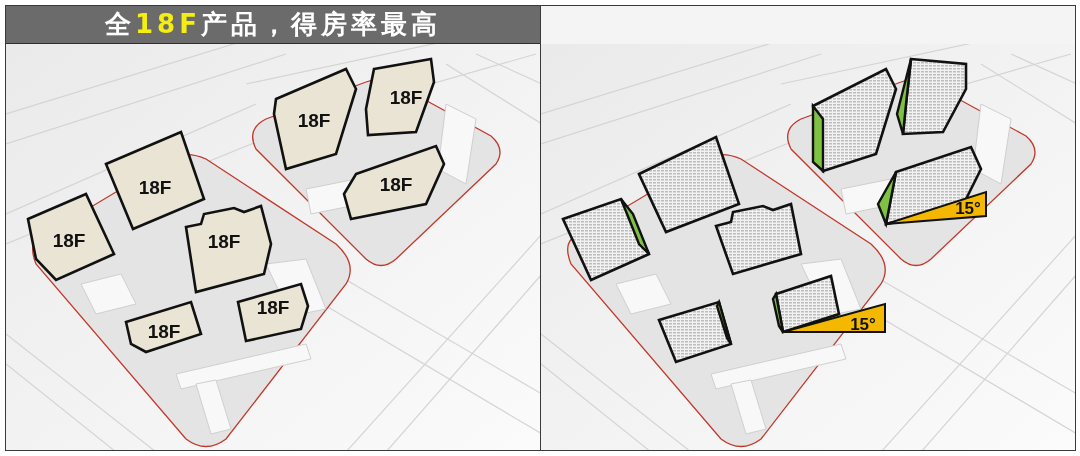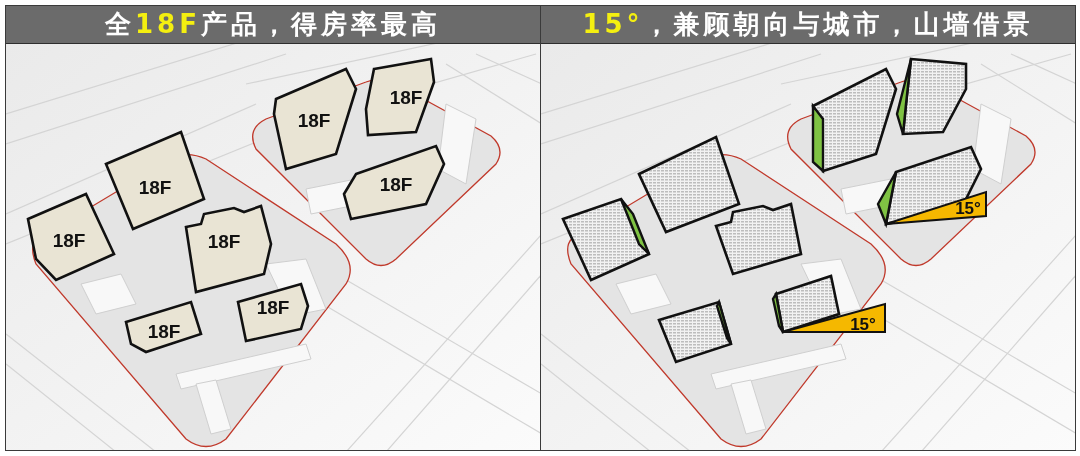--- a/index.html
+++ b/index.html
@@ -76,21 +76,20 @@
         <text x="400" y="60">18F</text>
         <text x="390" y="147">18F</text>
         <text x="158" y="294">18F</text>
         <text x="267" y="270">18F</text>
       </g>
     </svg>
   </div>
 </div>
 
 <div class="panel" id="p2">
-  <div class="hdr"><span class="hl">15°</span><span>，兼顾朝向与城市，山墙借景</span></div>
   <div class="scene">
     <svg width="536" height="408" viewBox="0 0 536 408">
       <defs>
         <linearGradient id="g2" x1="0" y1="0" x2="1" y2="1">
             <stop offset="0" stop-color="#eaeaea"></stop>
             <stop offset="1" stop-color="#fbfbfb"></stop>
           </linearGradient>
         <pattern id="win" width="4" height="3" patternUnits="userSpaceOnUse">
             <rect width="4" height="3" fill="#f2f2f2"></rect>
             <rect width="3" height="1.5" fill="#bdbdbd"></rect>

